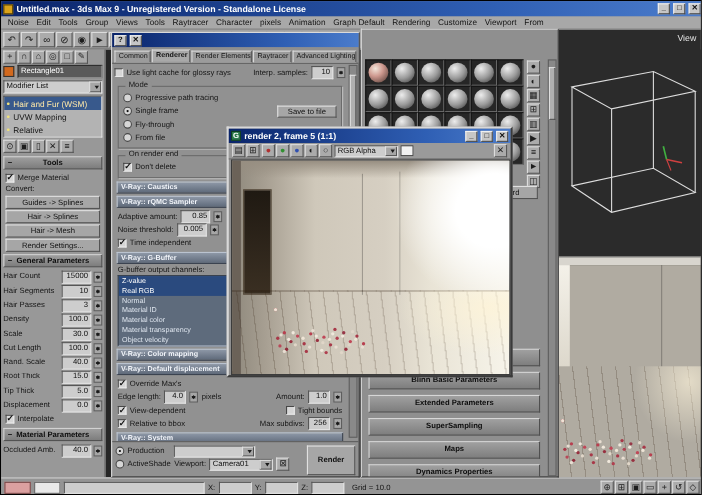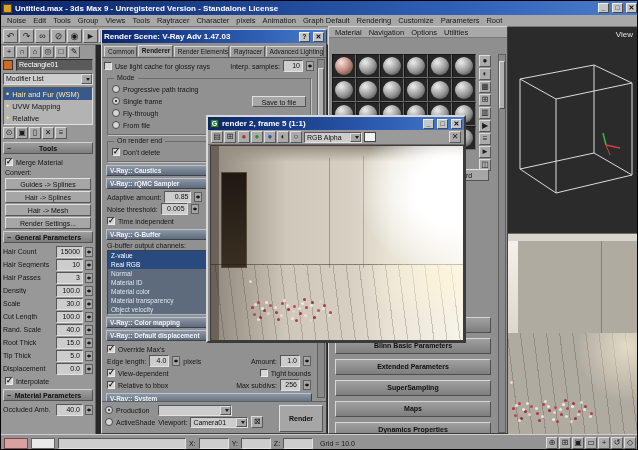--- a/index.html
+++ b/index.html
@@ -125,22 +125,22 @@
       <div class="menu-item">Group</div>
       <div class="menu-item">Views</div>
       <div class="menu-item">Tools</div>
       <div class="menu-item">Raytracer</div>
       <div class="menu-item">Character</div>
       <div class="menu-item">pixels</div>
       <div class="menu-item">Animation</div>
       <div class="menu-item">Graph Default</div>
       <div class="menu-item">Rendering</div>
       <div class="menu-item">Customize</div>
-      <div class="menu-item">Parameters</div>
-      <div class="menu-item">Root</div>
+      <div class="menu-item">Viewport</div>
+      <div class="menu-item">From</div>
     </div>
 
   <div class="abs toolbar" style="left:0;top:26px;width:505px;height:18px">
       <div class="icon-btn">↶</div>
       <div class="icon-btn">↷</div>
       <div class="icon-btn">∞</div>
       <div class="icon-btn">⊘</div>
       <div class="icon-btn">◉</div>
       <div class="icon-btn">►</div>
       <div class="icon-btn">▤</div>
@@ -268,26 +268,20 @@
     <div>
         <div class="param-row">
           <span class="param-label">Occluded Amb.</span>
           <span class="field pv">40.0</span>
           <span class="spinner"></span>
         </div>
       </div>
   </div>
 
   <div class="abs" style="left:327px;top:25px;width:180px;height:408px;background:#8f8f8f;border:1px solid;border-color:#d6d6d6 #3e3e3e #3e3e3e #d6d6d6;z-index:2;overflow:hidden">
-    <div class="menubar" style="height:11px">
-        <div class="menu-item">Material</div>
-        <div class="menu-item">Navigation</div>
-        <div class="menu-item">Options</div>
-        <div class="menu-item">Utilities</div>
-      </div>
     <div class="mat-grid" style="position:absolute;left:3px;top:27px">
         <div class="mat-cell tex">
           <span class="mat-sphere"></span>
         </div>
         <div class="mat-cell">
           <span class="mat-sphere"></span>
         </div>
         <div class="mat-cell">
           <span class="mat-sphere"></span>
         </div>
@@ -388,21 +382,20 @@
         <div class="me-bar">Maps</div>
         <div class="me-bar">Dynamics Properties</div>
       </div>
     <div class="scroll-v" style="right:1px;top:27px;height:379px">
       <span class="thumb" style="top:6px;height:48px"></span>
     </div>
   </div>
 
   <div class="abs" style="left:100px;top:28px;width:226px;height:405px;background:#919191;border:1px solid;border-color:#dadada #3c3c3c #3c3c3c #dadada;z-index:3">
     <div class="tbar" style="height:13px">
-      <span class="title">Render Scene: V-Ray Adv 1.47.03</span>
       <span class="tb-btn">?</span>
       <span class="tb-btn">✕</span>
     </div>
     <div class="dlg-tabs">
         <div class="dlg-tab">Common</div>
         <div class="dlg-tab active">Renderer</div>
         <div class="dlg-tab">Render Elements</div>
         <div class="dlg-tab">Raytracer</div>
         <div class="dlg-tab">Advanced Lighting</div>
       </div>

